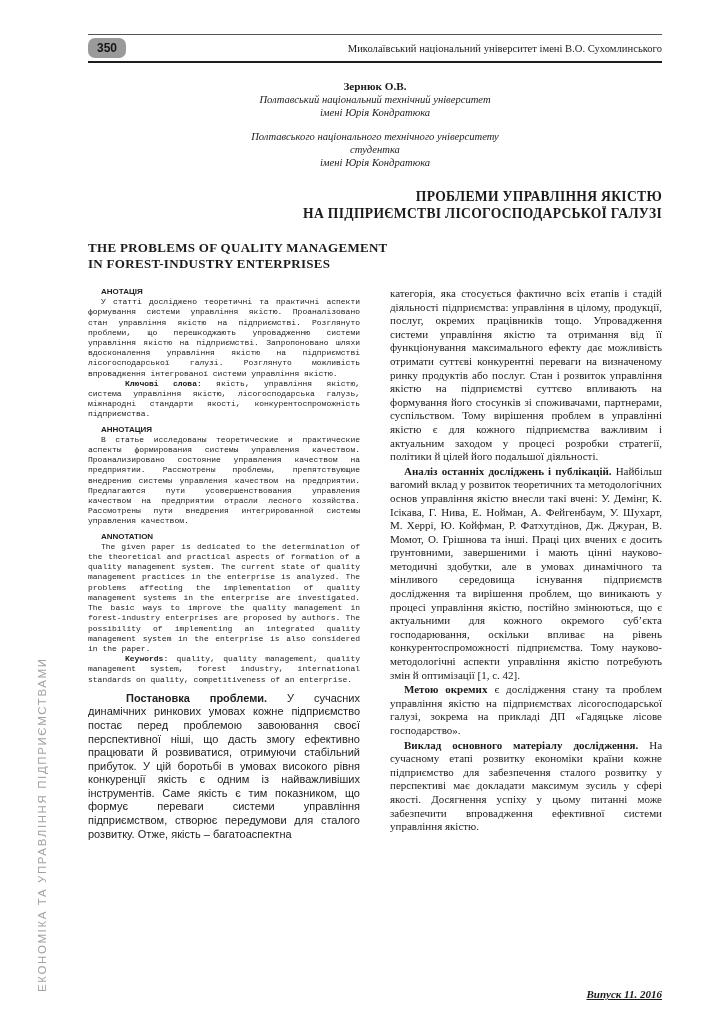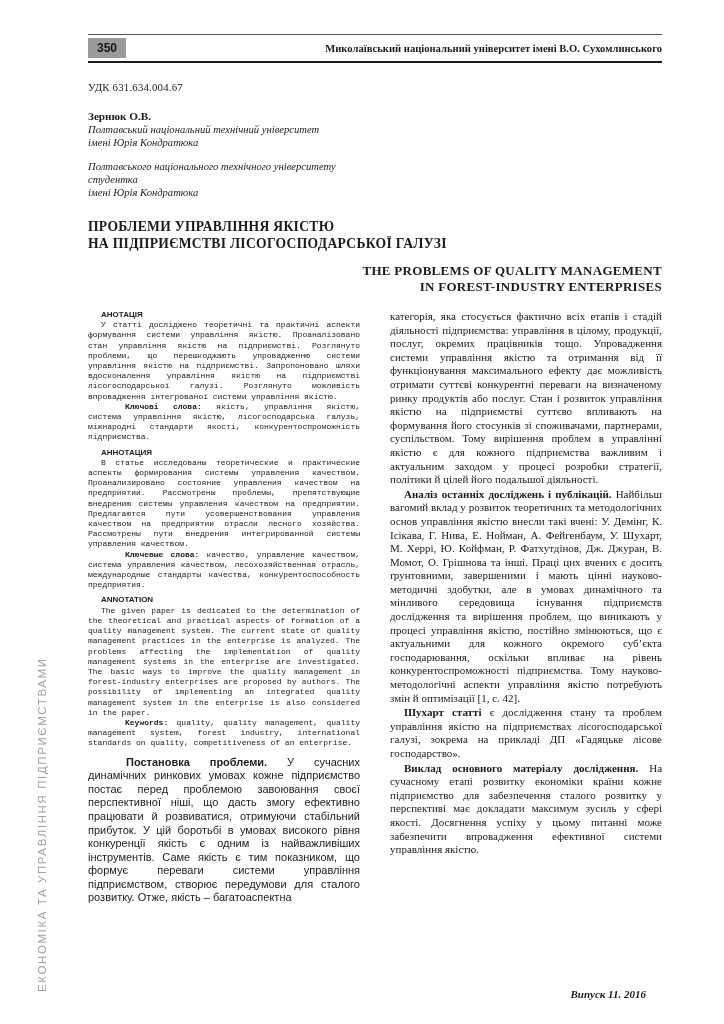--- a/index.html
+++ b/index.html
@@ -39,48 +39,49 @@
     padding:3px 0 3px 0;
   }
   .page-num {
     background:#9a9a9a;
     color:#151515;
     font-family:"Liberation Sans", sans-serif;
     font-weight:bold;
     font-size:12px;
     line-height:1;
     padding:4px 9px;
+    border-radius:7px;
   }
   .journal {
-    font-weight:bold;
+    font-weight:normal;
     font-size:10.6px;
     text-align:right;
     margin-left:36px;
   }
   .header-bottom-rule { border-top:2.5px solid #1d1d1d; }
   .udc {
     margin-top:18px;
     font-size:10.8px;
     letter-spacing:0.2px;
   }
-  .authors { margin-top:16px; text-align:left; }
+  .authors { margin-top:16px; text-align:center; }
   .author-block { margin-bottom:11px; }
   .author-name { font-weight:bold; font-size:11.2px; line-height:14px; }
   .author-line { font-style:italic; font-size:10.6px; line-height:13px; }
   .title-ua {
     margin-top:20px;
-    text-align:left;
+    text-align:right;
     font-weight:bold;
     font-size:13.6px;
     line-height:16.5px;
     letter-spacing:0.3px;
   }
   .title-en {
-    margin-top:11px;
-    text-align:right;
+    margin-top:18px;
+    text-align:left;
     font-weight:bold;
     font-size:13px;
     line-height:16px;
     letter-spacing:0.3px;
   }
   .columns {
     margin-top:15px;
     display:flex;
     gap:30px;
   }
@@ -109,45 +110,45 @@
     line-height:13.6px;
     text-align:justify;
     text-indent:14px;
     margin-top:1px;
   }
   .serif-p b { font-weight:bold; }
   .no-indent { text-indent:0; }
   .serif-first { margin-top:7px; }
   .footer {
     position:absolute;
-    right:78px; bottom:24px;
+    right:62px; bottom:24px;
     font-weight:bold;
     font-style:italic;
     font-size:11px;
+    text-decoration:underline;
   }
 </style>
 </head>
 <body>
 
 <div class="page">
 
   <div class="side-label">ЕКОНОМІКА ТА УПРАВЛІННЯ ПІДПРИЄМСТВАМИ</div>
 
   <div class="content">
 
     <div class="top-rule"></div>
 
     <div class="header-row">
       <span class="page-num">350</span>
       <span class="journal">Миколаївський національний університет імені В.О. Сухомлинського</span>
     </div>
 
     <div class="header-bottom-rule"></div>
 
-    <div class="udc">УДК 631.634.004.67</div>
 
     <div class="authors">
       <div class="author-block">
         <div class="author-name">Зернюк О.В.</div>
         <div class="author-line">Полтавський національний технічний університет</div>
         <div class="author-line">імені Юрія Кондратюка</div>
       </div>
       <div class="author-block">
         <div class="author-line">Полтавського національного технічного університету</div>
         <div class="author-line">студентка</div>
@@ -170,24 +171,20 @@
       <div class="col abs">
         <p class="abs-head" style="margin-top:0">АНОТАЦІЯ</p>
         <p class="abs-p">У статті досліджено теоретичні та практичні аспекти формування системи управління якістю. Проаналізовано стан управління якістю на підприємстві. Розглянуто проблеми, що перешкоджають упровадженню системи управління якістю на підприємстві. Запропоновано шляхи вдосконалення управління якістю на підприємстві лісогосподарської галузі. Розглянуто можливість впровадження інтегрованої системи управління якістю.</p>
         <p class="abs-p">
           <b>Ключові слова:</b>
           <span>якість, управління якістю, система управління якістю, лісогосподарська галузь, міжнародні стандарти якості, конкурентоспроможність підприємства.</span>
         </p>
 
         <p class="abs-head">АННОТАЦИЯ</p>
         <p class="abs-p">В статье исследованы теоретические и практические аспекты формирования системы управления качеством. Проанализировано состояние управления качеством на предприятии. Рассмотрены проблемы, препятствующие внедрению системы управления качеством на предприятии. Предлагаются пути усовершенствования управления качеством на предприятии отрасли лесного хозяйства. Рассмотрены пути внедрения интегрированной системы управления качеством.</p>
-        <p class="abs-p">
-          <b>Ключевые слова:</b>
-          <span>качество, управление качеством, система управления качеством, лесохозяйственная отрасль, международные стандарты качества, конкурентоспособность предприятия.</span>
-        </p>
 
         <p class="abs-head">ANNOTATION</p>
         <p class="abs-p">The given paper is dedicated to the determination of the theoretical and practical aspects of formation of a quality management system. The current state of quality management practices in the enterprise is analyzed. The problems affecting the implementation of quality management systems in the enterprise are investigated. The basic ways to improve the quality management in forest-industry enterprises are proposed by authors. The possibility of implementing an integrated quality management system in the enterprise is also considered in the paper.</p>
         <p class="abs-p">
           <b>Keywords:</b>
           <span>quality, quality management, quality management system, forest industry, international standards on quality, competitiveness of an enterprise.</span>
         </p>
 
         <p class="serif-p serif-first">
           <b>Постановка проблеми.</b>
@@ -197,21 +194,21 @@
 
       <div class="col">
         <p class="serif-p no-indent" style="margin-top:0">категорія, яка стосується фактично всіх етапів і стадій діяльності підприємства: управління в цілому, продукції, послуг, окремих працівників тощо. Упровадження системи управління якістю та отримання від її функціонування максимального ефекту дає можливість отримати суттєві конкурентні переваги на визначеному ринку продуктів або послуг. Стан і розвиток управління якістю на підприємстві суттєво впливають на формування його стосунків зі споживачами, партнерами, суспільством. Тому вирішення проблем в управлінні якістю є для кожного підприємства важливим і актуальним заходом у процесі розробки стратегії, політики й цілей його подальшої діяльності.</p>
 
         <p class="serif-p">
           <b>Аналіз останніх досліджень і публікацій.</b>
           <span>Найбільш вагомий вклад у розвиток теоретичних та методологічних основ управління якістю внесли такі вчені: У. Демінг, К. Ісікава, Г. Нива, Е. Нойман, А. Фейгенбаум, У. Шухарт, М. Херрі, Ю. Койфман, Р. Фатхутдінов, Дж. Джуран, В. Момот, О. Грішнова та інші. Праці цих вчених є досить ґрунтовними, завершеними і мають цінні науково-методичні здобутки, але в умовах динамічного та мінливого середовища існування підприємств дослідження та вирішення проблем, що виникають у процесі управління якістю, постійно змінюються, що є актуальними для кожного окремого суб’єкта господарювання, оскільки впливає на рівень конкурентоспроможності підприємства. Тому науково-методологічні аспекти управління якістю потребують змін й оптимізації [1, с. 42].</span>
         </p>
 
         <p class="serif-p">
-          <b>Шухарт статті</b>
+          <b>Метою окремих</b>
           <span>є дослідження стану та проблем управління якістю на підприємствах лісогосподарської галузі, зокрема на прикладі ДП «Гадяцьке лісове господарство».</span>
         </p>
 
         <p class="serif-p">
           <b>Виклад основного матеріалу дослідження.</b>
           <span>На сучасному етапі розвитку економіки країни кожне підприємство для забезпечення сталого розвитку у перспективі має докладати максимум зусиль у сфері якості. Досягнення успіху у цьому питанні може забезпечити впровадження ефективної системи управління якістю.</span>
         </p>
       </div>
 
     </div>

